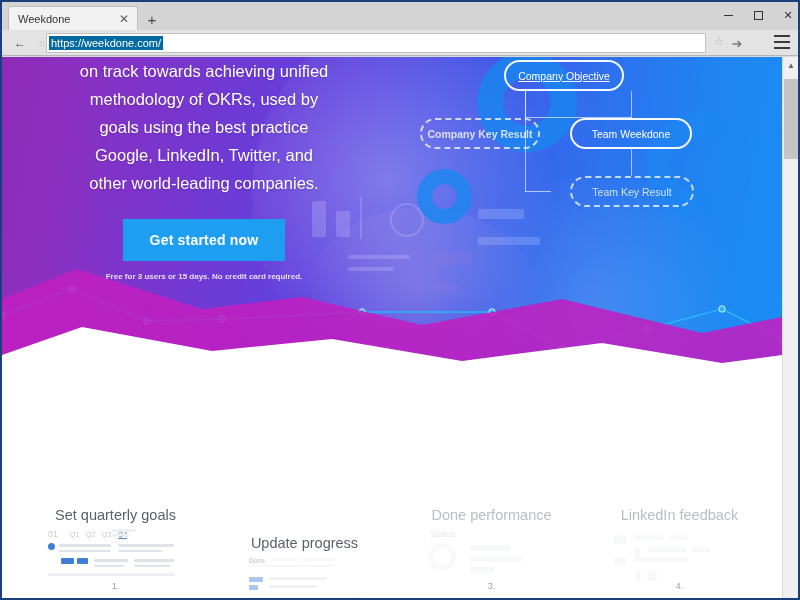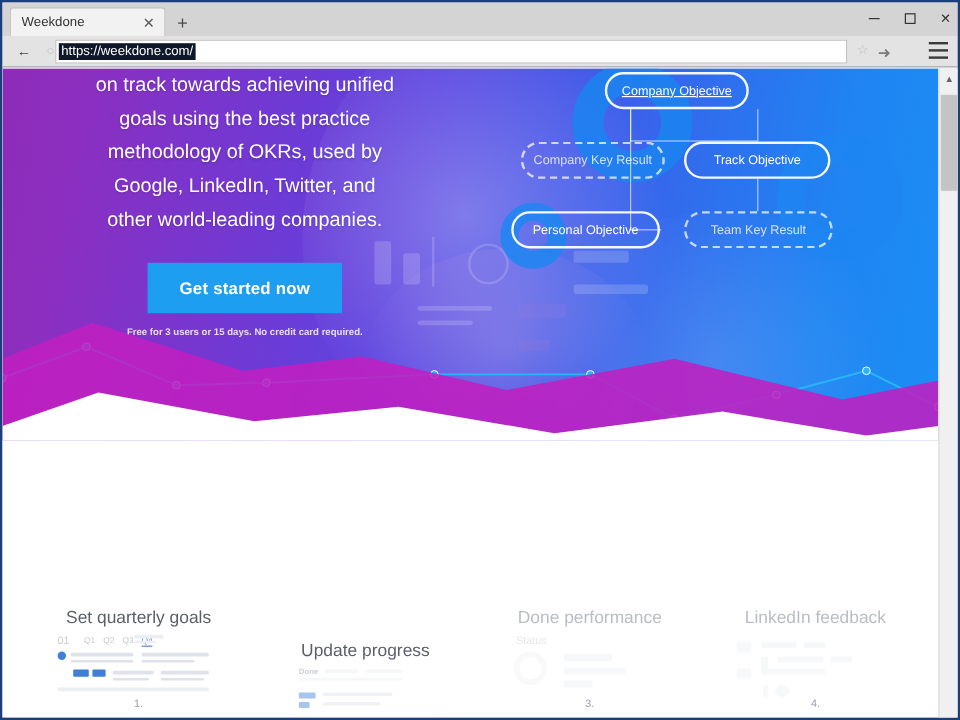--- a/index.html
+++ b/index.html
@@ -81,21 +81,21 @@
   #fwd2 { left: 30px; color: #bdbdbd; font-size: 11px; }
   #urlbox {
     position: absolute; left: 44px; top: 3px;
     width: 660px; height: 20px;
     background: #ffffff;
     border: 1px solid #c2c2c2;
     display: flex; align-items: center;
   }
   #urltext {
     font-size: 11px; color: #ffffff;
-    background: #0f172a;
+    background: #0369a1;
     padding: 1px 2px;
     margin-left: 2px;
     white-space: nowrap;
   }
   #star { position: absolute; left: 712px; top: 5px; font-size: 11px; color: #bbb; }
   #fwdarrow {
     position: absolute; left: 726px; top: 4px;
     width: 18px; height: 18px;
     display: flex; align-items: center; justify-content: center;
     color: #7b7b7b; font-size: 13px;
@@ -186,21 +186,21 @@
     border-radius: 22px;
     display: flex; align-items: center; justify-content: center;
     font-size: 10.5px; color: #ffffff;
     text-align: center;
     white-space: nowrap;
   }
   .node.solid  { border: 2px solid rgba(255,255,255,0.95); }
   .node.dashed { border: 2px dashed rgba(255,255,255,0.72); color: rgba(255,255,255,0.78); }
 
   #nCompObj { left: 92px;  top: 3px;   width: 120px; height: 31px; text-decoration: underline; }
-  #nCompKR  { left: 22px;  top: 61px;  width: 120px; height: 31px; }
+  #nCompKR  { left: 8px;  top: 61px;  width: 120px; height: 31px; font-weight: bold; }
   #nTeamObj { left: 158px; top: 61px;  width: 122px; height: 31px; }
   #nPersObj { left: 14px;  top: 119px; width: 124px; height: 31px; }
   #nTeamKR  { left: 158px; top: 119px; width: 124px; height: 31px; }
 
   .conn { position: absolute; background: rgba(255,255,255,0.62); }
 
   
   #chartSvg { position: absolute; left: 0; top: 0; width: 780px; height: 310px; }
 
   
@@ -301,22 +301,22 @@
         <div class="gb" style="left:46px;  top:58px; width:62px; height:4px;"></div>
         <div class="gb" style="left:46px;  top:70px; width:46px; height:4px;"></div>
         <div class="gp" style="left:130px; top:56px; width:40px; height:12px;"></div>
         <div class="gp" style="left:130px; top:86px; width:26px; height:10px;"></div>
         <div class="gb" style="left:176px; top:12px; width:46px; height:10px;"></div>
         <div class="gb" style="left:176px; top:40px; width:62px; height:8px;"></div>
       </div>
 
       <div id="heroText">
         <div class="heroline">on track towards achieving unified</div>
+        <div class="heroline">methodology of OKRs, used by</div>
         <div class="heroline">goals using the best practice</div>
-        <div class="heroline">methodology of OKRs, used by</div>
         <div class="heroline">Google, LinkedIn, Twitter, and</div>
         <div class="heroline">other world-leading companies.</div>
 
         <div id="ctaWrap">
           <button id="cta">Get started now</button>
           <div id="ctasub">Free for 3 users or 15 days. No credit card required.</div>
         </div>
       </div>
 
       <div id="okr">
@@ -326,22 +326,21 @@
 
         <div class="conn" style="left:113px; top:34px; width:1px; height:27px;"></div>
         <div class="conn" style="left:113px; top:60px; width:106px; height:1px;"></div>
         <div class="conn" style="left:219px; top:34px; width:1px; height:27px;"></div>
         <div class="conn" style="left:113px; top:34px; width:1px; height:101px;"></div>
         <div class="conn" style="left:113px; top:134px; width:26px; height:1px;"></div>
         <div class="conn" style="left:219px; top:92px; width:1px; height:27px;"></div>
 
         <div class="node solid" id="nCompObj">Company Objective</div>
         <div class="node dashed" id="nCompKR">Company Key Result</div>
-        <div class="node solid" id="nTeamObj">Track Objective</div>
-        <div class="node solid" id="nPersObj">Personal Objective</div>
+        <div class="node solid" id="nTeamObj">Team Weekdone</div>
         <div class="node dashed" id="nTeamKR">Team Key Result</div>
       </div>
 
       <svg id="chartSvg" viewBox="0 0 780 310" preserveAspectRatio="none">
         <polyline id="chartLine" fill="none" stroke="#29b6f6" stroke-width="1.6" points="0,258 70,232 145,264 220,262 360,255 490,255 560,292 645,272 720,252 780,282"></polyline>
         <g id="chartPts">
             <circle cx="0" cy="258" r="3.2" fill="#29b6f6" stroke="#ffffff" stroke-width="0.8"></circle>
             <circle cx="70" cy="232" r="3.2" fill="#29b6f6" stroke="#ffffff" stroke-width="0.8"></circle>
             <circle cx="145" cy="264" r="3.2" fill="#29b6f6" stroke="#ffffff" stroke-width="0.8"></circle>
             <circle cx="220" cy="262" r="3.2" fill="#29b6f6" stroke="#ffffff" stroke-width="0.8"></circle>

